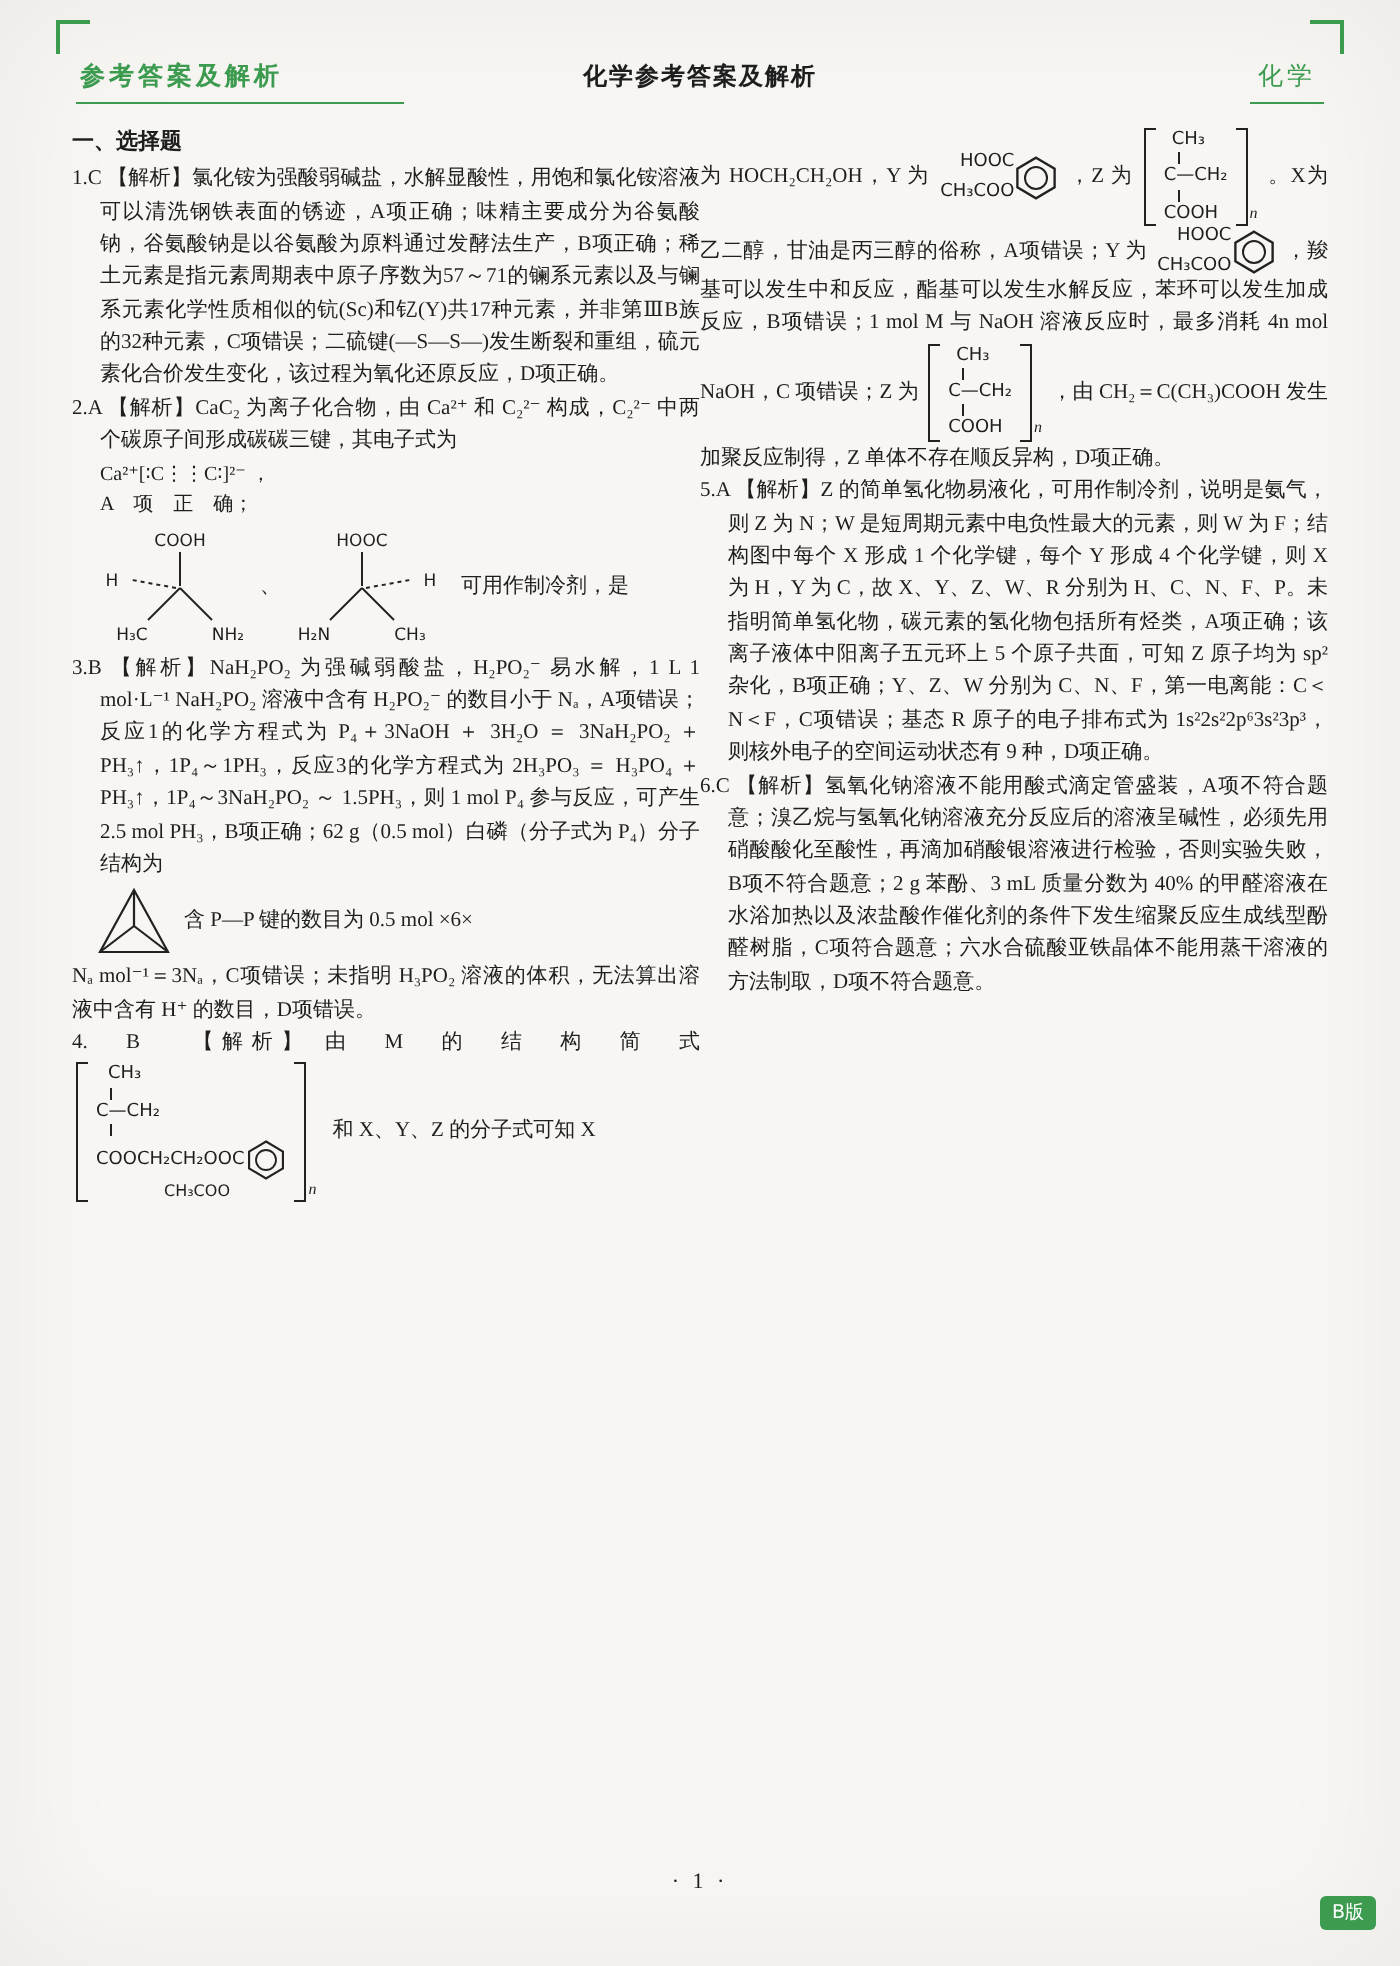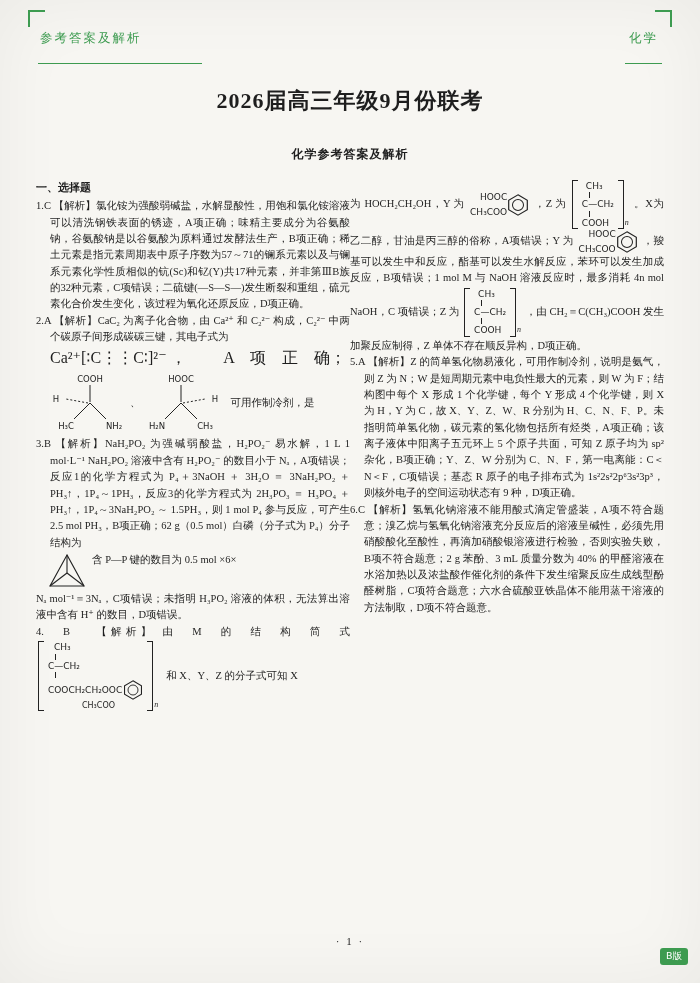--- a/index.html
+++ b/index.html
@@ -6,69 +6,68 @@
   .page{
     width:700px;height:983px;margin:0 auto;position:relative;
     background:#f7f6f2;color:#1e1e1e;overflow:hidden;
     font-family:"Liberation Serif","DejaVu Serif",serif;
     box-shadow:inset 0 0 70px rgba(0,0,0,0.05);
   }
   .corner{position:absolute;width:15px;height:15px;border:0 solid #3d9b50;}
   .corner.tl{left:28px;top:10px;border-left-width:2px;border-top-width:2px;}
   .corner.tr{right:28px;top:10px;border-right-width:2px;border-top-width:2px;}
   .hdr{position:absolute;top:30px;left:38px;right:38px;display:flex;justify-content:space-between;color:#3d9b50;font-size:12.5px;}
-  .hdr-left{border-bottom:1px solid #3d9b50;padding:0 60px 16px 2px;letter-spacing:2px;}
+  .hdr-left{border-bottom:1px solid #3d9b50;padding:0 60px 4px 2px;letter-spacing:2px;font-weight:bold;}
   .hdr-right{border-bottom:1px solid #3d9b50;padding:0 4px 4px 4px;letter-spacing:2px;}
   h1.title{margin:86px 0 0;text-align:center;font-size:22px;font-weight:bold;letter-spacing:1px;}
   h2.subtitle{margin:30px 0 0;text-align:center;font-size:12px;font-weight:bold;letter-spacing:1px;}
   .cols{display:flex;padding:0 36px;margin-top:16px;}
   .col{flex:1;min-width:0;font-size:10.5px;line-height:1.56;text-align:justify;}
   .sec{font-weight:bold;font-size:11px;margin:0 0 2px;}
   p.item,p.cont{margin:0;}
   p.item{padding-left:14px;text-indent:-14px;}
   .spread{display:flex;justify-content:space-between;padding:0 4px 0 14px;}
   .justlast{text-align:justify;text-align-last:justify;padding-left:14px;text-indent:0;}
   
   .figline{display:flex;align-items:center;gap:4px;margin:2px 0 2px 8px;}
   .mirror svg{display:block;}
   .mirror .cap{font-size:10.5px;}
   svg text{font-family:"DejaVu Sans","Liberation Sans",sans-serif;font-size:8.5px;fill:#1e1e1e;}
-  .tetraline{display:flex;align-items:flex-start;gap:4px;margin:1px 0 1px 10px;}
+  .tetraline{display:flex;align-items:center;gap:4px;margin:1px 0 1px 10px;}
   .struct{display:inline-flex;align-items:stretch;vertical-align:middle;margin:1px 2px;}
   .brk{display:inline-block;width:5px;}
   .brk.l{border-left:1.3px solid #222;border-top:1.3px solid #222;border-bottom:1.3px solid #222;}
   .brk.r{border-right:1.3px solid #222;border-top:1.3px solid #222;border-bottom:1.3px solid #222;}
   .score{display:flex;flex-direction:column;align-items:flex-start;padding:1px 4px;font-size:9px;line-height:1.15;font-family:"DejaVu Sans","Liberation Sans",sans-serif;}
   .score .c{align-self:flex-start;}
   .vbond{width:1px;height:6px;background:#222;margin:1px 0 1px 7px;}
   .nsub{align-self:flex-end;font-size:8px;font-style:italic;margin-left:1px;}
   .botrow{display:flex;align-items:center;gap:1px;}
   .ringlabel{font-size:8px;margin-left:34px;}
   .ystruct{display:inline-flex;align-items:center;vertical-align:middle;margin:0 2px;}
   .ylabels{display:flex;flex-direction:column;gap:6px;font-size:9px;line-height:1;font-family:"DejaVu Sans","Liberation Sans",sans-serif;align-items:flex-end;}
   .mrow{display:flex;align-items:center;}
   .mtext{flex:1;margin-left:6px;}
   .footer{position:absolute;bottom:36px;left:0;right:0;text-align:center;font-size:11px;letter-spacing:2px;}
   .badge{position:absolute;right:12px;bottom:18px;background:#3d9b50;color:#fff;font-size:9.5px;padding:2px 6px;border-radius:3px;font-family:"DejaVu Sans","Liberation Sans",sans-serif;}
-  .fline{font-size:16px;}
+  .fline{font-size:10px;flex-direction:column;}
 </style>
 </head>
 <body>
 
 <div class="page">
 
   <div class="corner tl"></div>
   <div class="corner tr"></div>
 
   <div class="hdr">
     <span class="hdr-left">参考答案及解析</span>
     <span class="hdr-right">化学</span>
   </div>
 
-  <h1 class="title">2026届高三年级9月份联考</h1>
   <h2 class="subtitle">化学参考答案及解析</h2>
 
   <div class="cols">
 
     <div class="col">
       <div class="sec">一、选择题</div>
 
       <p class="item">1.C 【解析】氯化铵为强酸弱碱盐，水解显酸性，用饱和氯化铵溶液可以清洗钢铁表面的锈迹，A项正确；味精主要成分为谷氨酸钠，谷氨酸钠是以谷氨酸为原料通过发酵法生产，B项正确；稀土元素是指元素周期表中原子序数为57～71的镧系元素以及与镧系元素化学性质相似的钪(Sc)和钇(Y)共17种元素，并非第ⅢB族的32种元素，C项错误；二硫键(—S—S—)发生断裂和重组，硫元素化合价发生变化，该过程为氧化还原反应，D项正确。</p>
 
       <p class="item">2.A 【解析】CaC₂ 为离子化合物，由 Ca²⁺ 和 C₂²⁻ 构成，C₂²⁻ 中两个碳原子间形成碳碳三键，其电子式为</p>

